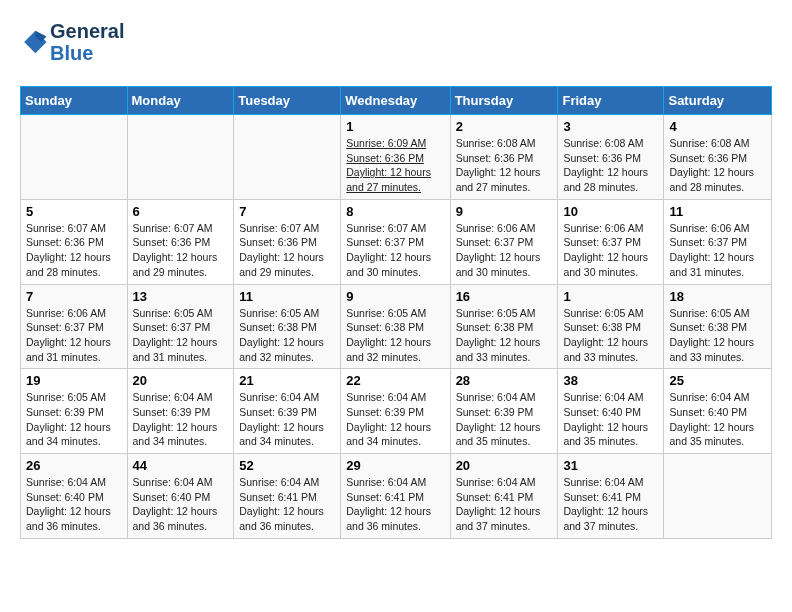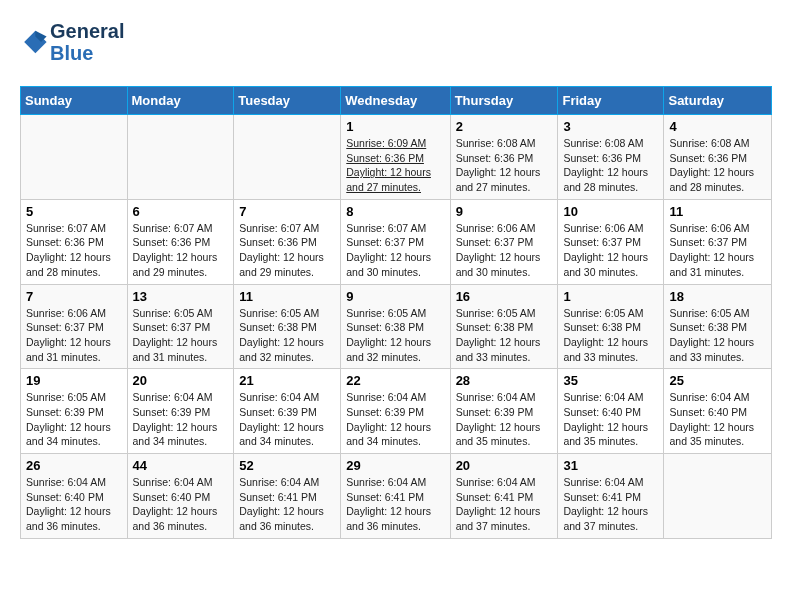--- a/index.html
+++ b/index.html
@@ -273,21 +273,21 @@
 and 34 minutes.</div>
         </td>
         <td>
           <div class="day-num">28</div>
           <div class="day-info" style="white-space: pre-line;">Sunrise: 6:04 AM
 Sunset: 6:39 PM
 Daylight: 12 hours
 and 35 minutes.</div>
         </td>
         <td>
-          <div class="day-num">35</div>
+          <div class="day-num">38</div>
           <div class="day-info" style="white-space: pre-line;">Sunrise: 6:04 AM
 Sunset: 6:40 PM
 Daylight: 12 hours
 and 35 minutes.</div>
         </td>
         <td>
           <div class="day-num">25</div>
           <div class="day-info" style="white-space: pre-line;">Sunrise: 6:04 AM
 Sunset: 6:40 PM
 Daylight: 12 hours

